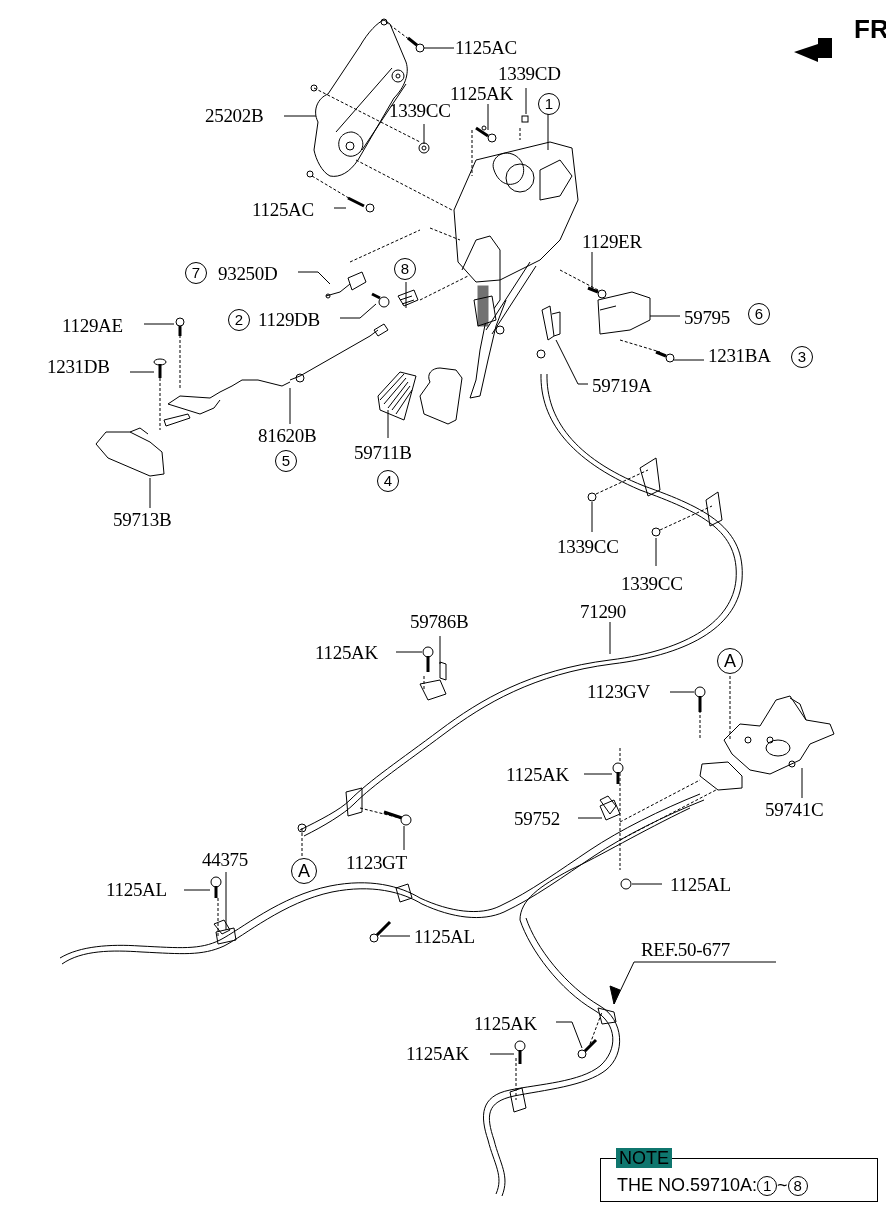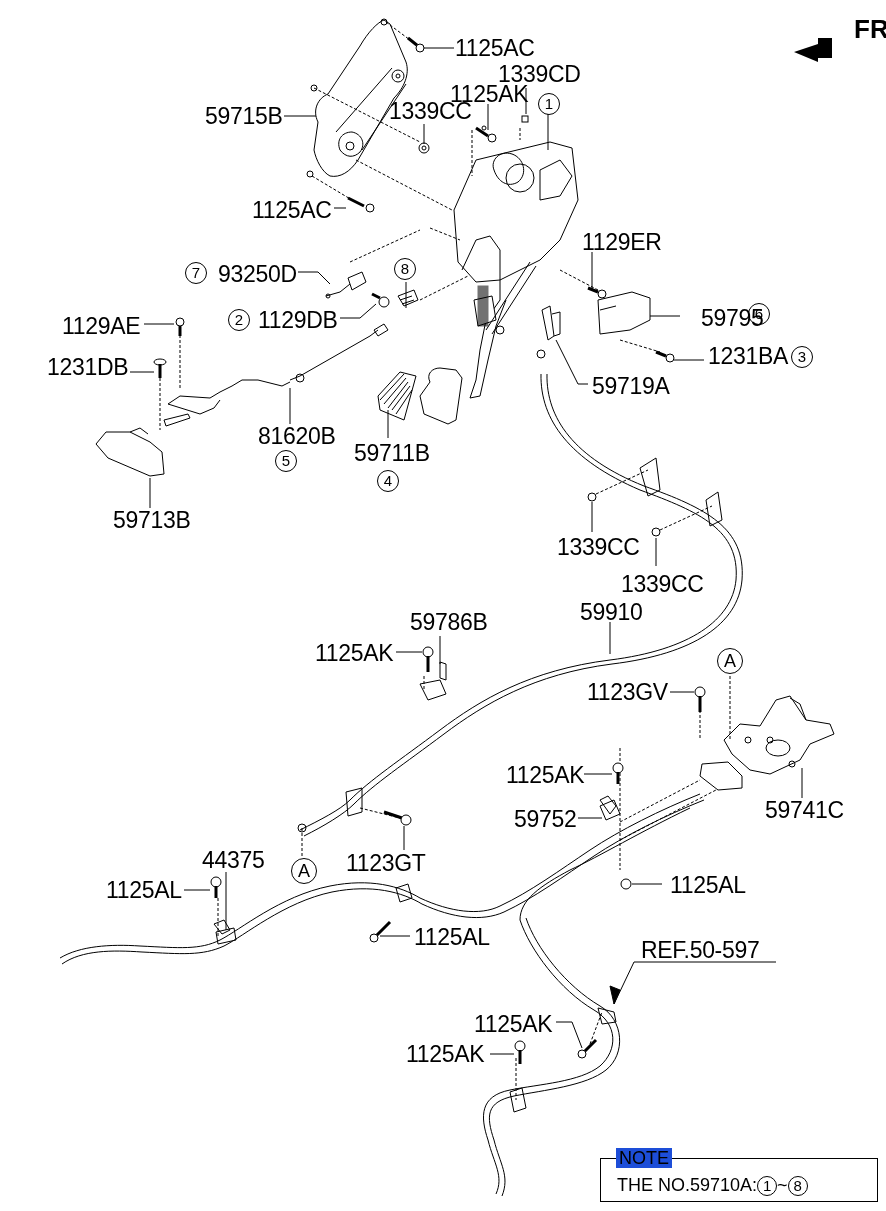--- a/index.html
+++ b/index.html
@@ -1,25 +1,25 @@
 <!DOCTYPE html>
 <html><head>
 <meta charset="utf-8">
 <style>
   html, body { margin: 0; padding: 0; background: #ffffff; }
   body { width: 886px; height: 1211px; position: relative; overflow: hidden;
          font-family: "Liberation Sans", "DejaVu Sans", sans-serif; color: #000; }
   #diagram { position: absolute; left: 0; top: 0; width: 886px; height: 1211px; }
-  .lbl { position: absolute; font-size: 23px; line-height: 20px; white-space: nowrap; letter-spacing: -0.3px; }
+  .lbl { position: absolute; font-size: 19px; line-height: 20px; white-space: nowrap; letter-spacing: -0.3px; font-family: Liberation Serif, serif; }
   .circ { position: absolute; width: 20px; height: 20px; border: 1.3px solid #000; border-radius: 50%;
           font-size: 15px; line-height: 20px; text-align: center; box-sizing: content-box; }
   .circ-lg { width: 24px; height: 24px; line-height: 24px; font-size: 18px; }
   .fr { position: absolute; left: 834px; top: 14px; font-size: 26px; font-weight: bold; margin-left: 20px; }
   .note-box { position: absolute; left: 600px; top: 1158px; width: 276px; height: 42px; border: 1.2px solid #000; }
-  .note-title { position: absolute; left: 616px; top: 1148px; background: #1d4ed8; padding: 0 3px; font-size: 18px; line-height: 20px; }
+  .note-title { position: absolute; left: 616px; top: 1148px; background: #0f766e; padding: 0 3px; font-size: 18px; line-height: 20px; }
   .note-text { position: absolute; left: 617px; top: 1175px; font-size: 18px; line-height: 20px; white-space: nowrap; }
   .note-c { display: inline-block; width: 18px; height: 18px; border: 1.2px solid #000; border-radius: 50%;
             text-align: center; line-height: 18px; font-size: 15px; vertical-align: middle; }
 </style>
 </head>
 <body>
 
 <svg id="diagram" viewBox="0 0 886 1211" xmlns="http://www.w3.org/2000/svg" fill="none" stroke="#000" stroke-width="1">
 
   <polygon points="794,52 818,44 818,38 832,38 832,58 818,58 818,62" fill="#000" stroke="none"></polygon>
@@ -272,58 +272,58 @@
     <line x1="572" y1="1022" x2="582" y2="1048"></line>
   </g>
 </svg>
 
 <div class="fr">FR.</div>
 
 <div class="lbl" style="left:455px;top:38px">1125AC</div>
 <div class="lbl" style="left:498px;top:64px">1339CD</div>
 <div class="lbl" style="left:450px;top:84px">1125AK</div>
 <div class="circ" style="left:538px;top:93px">1</div>
-<div class="lbl" style="left:205px;top:106px">59715B</div>
+<div class="lbl" style="left:205px;top:106px">25202B</div>
 <div class="lbl" style="left:389px;top:101px">1339CC</div>
 <div class="lbl" style="left:252px;top:200px">1125AC</div>
 <div class="lbl" style="left:582px;top:232px">1129ER</div>
 <div class="circ" style="left:185px;top:262px">7</div>
 <div class="lbl" style="left:218px;top:264px">93250D</div>
 <div class="circ" style="left:394px;top:258px">8</div>
 <div class="circ" style="left:228px;top:309px">2</div>
 <div class="lbl" style="left:258px;top:310px">1129DB</div>
-<div class="lbl" style="left:701px;top:308px">59795</div>
+<div class="lbl" style="left:684px;top:308px">59795</div>
 <div class="circ" style="left:748px;top:303px">6</div>
 <div class="lbl" style="left:62px;top:316px">1129AE</div>
 <div class="lbl" style="left:708px;top:346px">1231BA</div>
 <div class="circ" style="left:791px;top:346px">3</div>
 <div class="lbl" style="left:47px;top:357px">1231DB</div>
 <div class="lbl" style="left:592px;top:376px">59719A</div>
 <div class="lbl" style="left:258px;top:426px">81620B</div>
 <div class="circ" style="left:275px;top:450px">5</div>
 <div class="lbl" style="left:354px;top:443px">59711B</div>
 <div class="circ" style="left:377px;top:470px">4</div>
 <div class="lbl" style="left:113px;top:510px">59713B</div>
 <div class="lbl" style="left:557px;top:537px">1339CC</div>
 <div class="lbl" style="left:621px;top:574px">1339CC</div>
-<div class="lbl" style="left:580px;top:602px">59910</div>
+<div class="lbl" style="left:580px;top:602px">71290</div>
 <div class="lbl" style="left:410px;top:612px">59786B</div>
 <div class="lbl" style="left:315px;top:643px">1125AK</div>
 <div class="circ circ-lg" style="left:717px;top:648px">A</div>
 <div class="lbl" style="left:587px;top:682px">1123GV</div>
 <div class="lbl" style="left:506px;top:765px">1125AK</div>
 <div class="lbl" style="left:514px;top:809px">59752</div>
 <div class="lbl" style="left:765px;top:800px">59741C</div>
 <div class="lbl" style="left:202px;top:850px">44375</div>
 <div class="circ circ-lg" style="left:291px;top:858px">A</div>
 <div class="lbl" style="left:346px;top:853px">1123GT</div>
 <div class="lbl" style="left:106px;top:880px">1125AL</div>
 <div class="lbl" style="left:670px;top:875px">1125AL</div>
 <div class="lbl" style="left:414px;top:927px">1125AL</div>
-<div class="lbl" style="left:641px;top:940px">REF.50-597</div>
+<div class="lbl" style="left:641px;top:940px">REF.50-677</div>
 <div class="lbl" style="left:474px;top:1014px">1125AK</div>
 <div class="lbl" style="left:406px;top:1044px">1125AK</div>
 
 <div class="note-box"></div>
 <div class="note-title">NOTE</div>
 <div class="note-text">
   <span>THE NO.59710A:</span><span class="note-c">1</span><span>~</span><span class="note-c">8</span>
 </div>
 
 </body></html>

